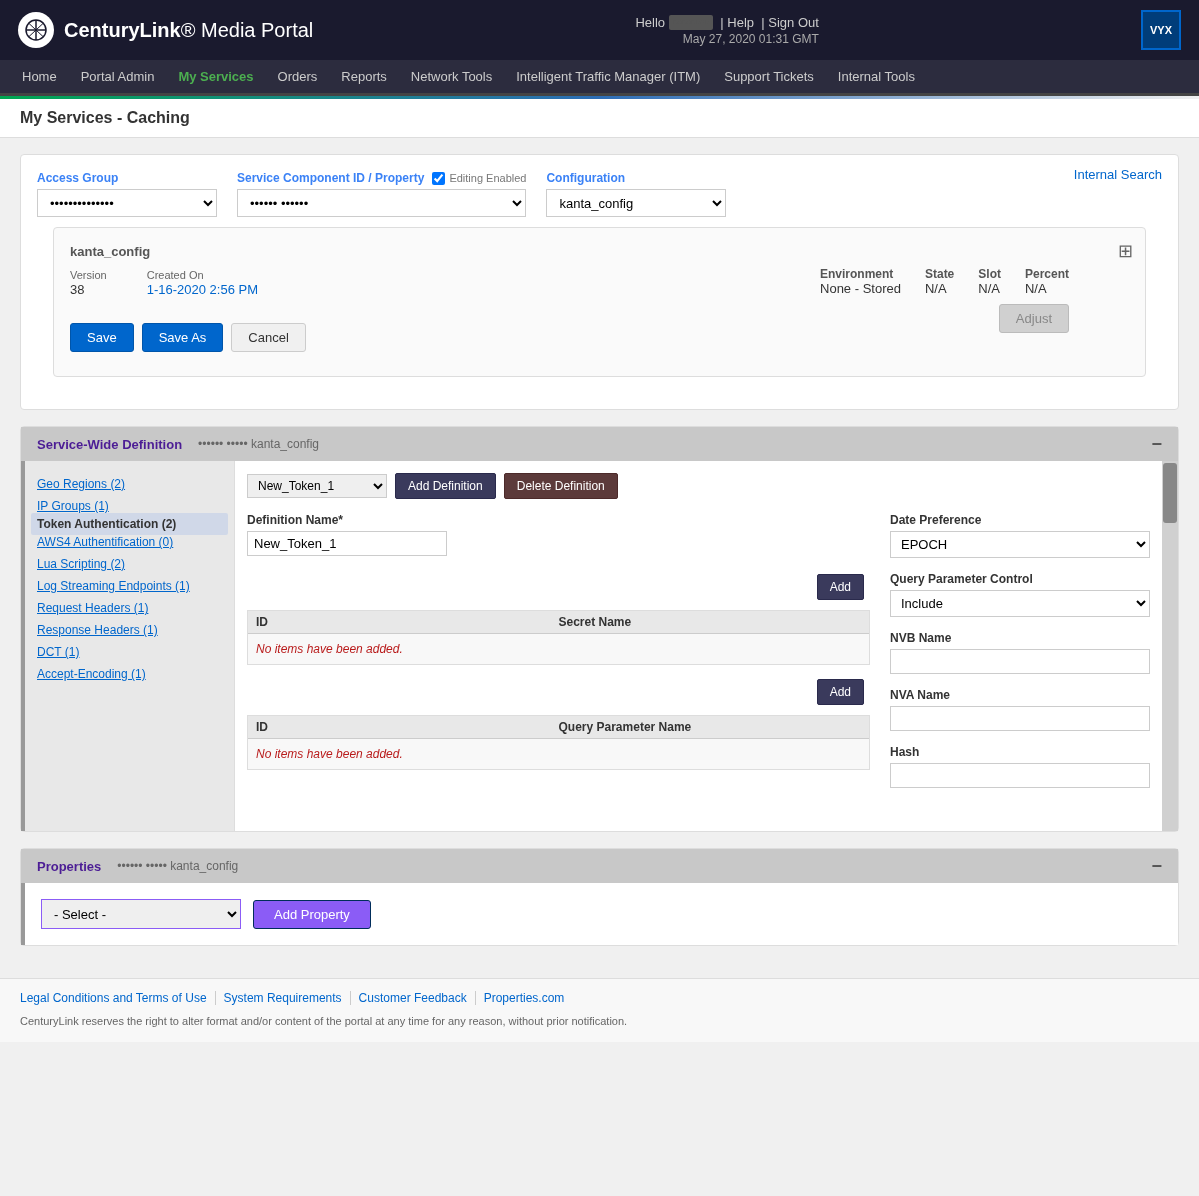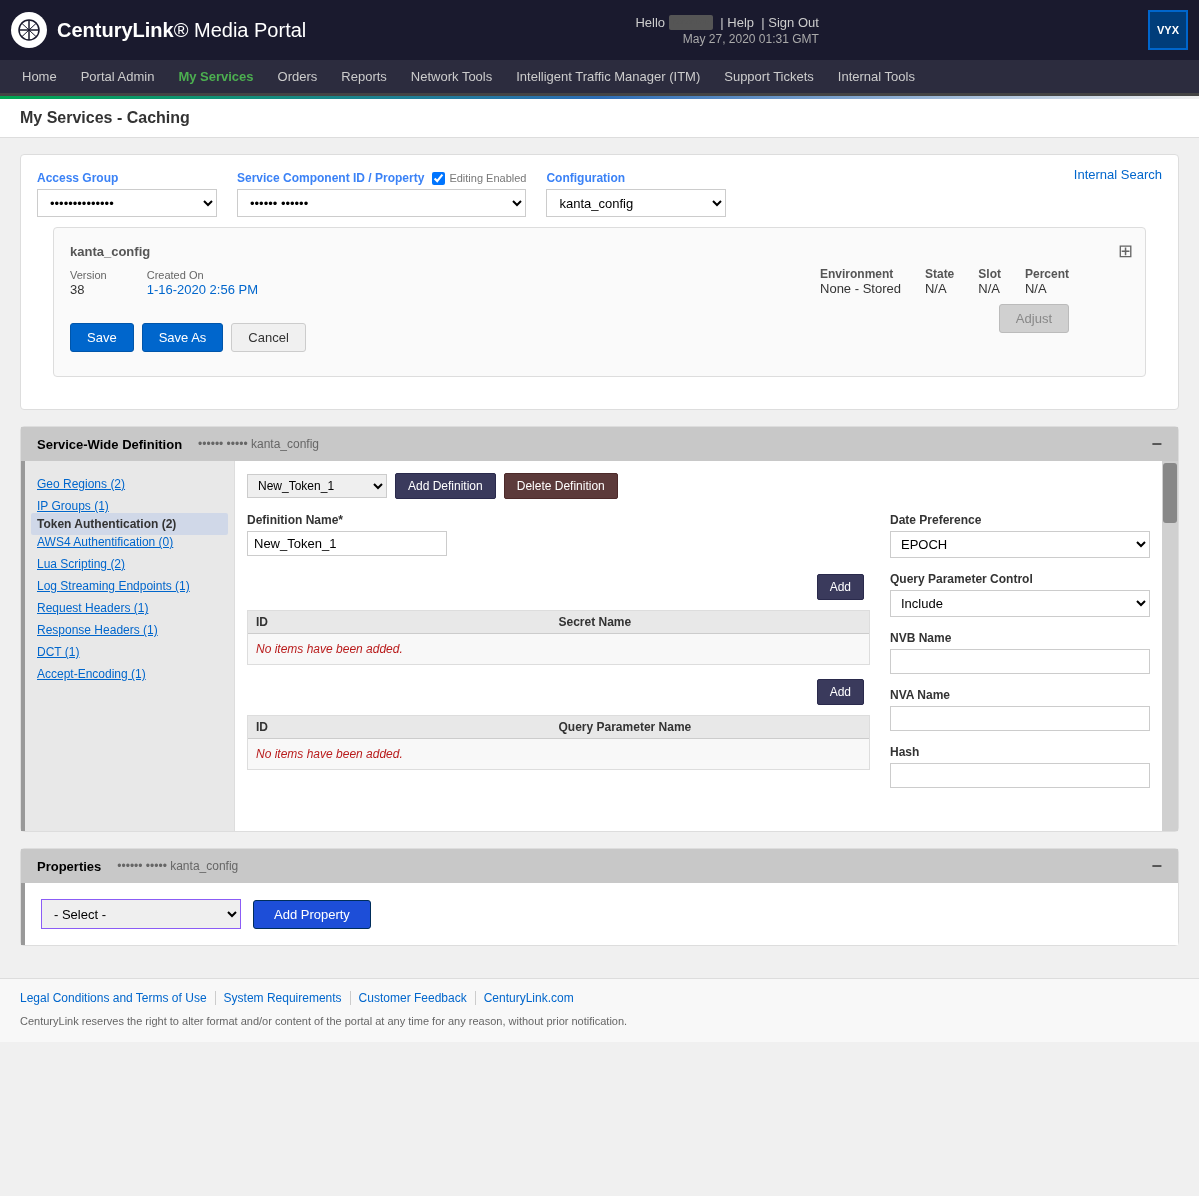--- a/index.html
+++ b/index.html
@@ -1,19 +1,19 @@
 <!DOCTYPE html>
 <html><head>
   <meta charset="utf-8">
   <style>
     * { box-sizing: border-box; margin: 0; padding: 0; }
     body { font-family: Arial, sans-serif; font-size: 13px; background: #f0f0f0; color: #333; }
 
     
-    .header { background: #1a1a2e; display: flex; align-items: center; justify-content: space-between; padding: 0 11px; height: 60px; }
+    .header { background: #1a1a2e; display: flex; align-items: center; justify-content: space-between; padding: 0 18px; height: 60px; }
     .header-logo { display: flex; align-items: center; gap: 10px; }
     .logo-icon { width: 36px; height: 36px; background: white; border-radius: 50%; display: flex; align-items: center; justify-content: center; }
     .logo-icon svg { width: 24px; height: 24px; }
     .logo-text { color: white; font-size: 20px; font-weight: 300; }
     .logo-text span { font-weight: bold; }
     .header-right { display: flex; flex-direction: column; align-items: flex-end; gap: 2px; }
     .header-user { color: #ccc; font-size: 13px; }
     .header-user a { color: #ccc; text-decoration: none; }
     .header-date { color: #aaa; font-size: 12px; }
     .header-logo-vyx { width: 40px; height: 40px; background: #003d7a; border: 2px solid #0066cc; display: flex; align-items: center; justify-content: center; color: white; font-size: 11px; font-weight: bold; }
@@ -55,21 +55,21 @@
     .btn { padding: 6px 16px; font-size: 13px; border: 1px solid #ccc; border-radius: 3px; cursor: pointer; }
     .btn-primary { background: #0066cc; color: white; border-color: #0055aa; }
     .btn-secondary { background: #f0f0f0; color: #333; }
     .btn-disabled { background: #d0d0d0; color: #888; border-color: #bbb; cursor: default; }
     .col-header { font-size: 12px; color: #555; font-weight: bold; }
     .col-val { font-size: 13px; color: #333; }
     .spreadsheet-icon { font-size: 18px; color: #666; cursor: pointer; }
 
     
     .section-header { background: #c8c8c8; padding: 8px 16px; display: flex; align-items: center; justify-content: space-between; border-radius: 0; }
-    .section-title { font-size: 13px; font-weight: bold; color: #000000; }
+    .section-title { font-size: 13px; font-weight: bold; color: #4c1d95; }
     .section-toggle { font-size: 18px; color: #555; cursor: pointer; font-weight: bold; line-height: 1; }
 
     
     .swd-content { display: flex; background: #e8e8e8; min-height: 370px; }
     .swd-sidebar { width: 210px; padding: 12px; border-right: 1px solid #ddd; flex-shrink: 0; }
     .swd-sidebar-item { font-size: 12px; color: #0066cc; padding: 4px 0; cursor: pointer; text-decoration: underline; }
     .swd-sidebar-item.active { font-weight: bold; color: #333; text-decoration: none; background: #d0d8e8; padding: 4px 6px; margin: -4px -6px; border-radius: 2px; }
     .swd-main { flex: 1; padding: 12px; background: white; position: relative; }
     .swd-scrollbar { width: 16px; background: #d0d0d0; display: flex; flex-direction: column; }
     .swd-scrollbar-thumb { width: 14px; height: 60px; background: #888; margin: 2px auto; border-radius: 3px; }
@@ -349,31 +349,31 @@
         <span class="section-subtitle">•••••• •••••  kanta_config</span>
       </div>
       <span class="section-toggle">−</span>
     </div>
     <div style="border-left:4px solid #999;">
       <div class="props-content">
         <div class="props-row">
           <select class="props-select">
             <option>- Select -</option>
           </select>
-          <button class="btn btn-primary" style="background:#1d4ed8;border-color:#002d5a;padding:6px 20px;">Add Property</button>
+          <button class="btn btn-primary" style="background:#8b5cf6;border-color:#002d5a;padding:6px 20px;">Add Property</button>
         </div>
       </div>
     </div>
   </div>
 
 </div>
 
 <div class="footer">
   <div class="footer-links">
     <a class="footer-link" href="#">Legal Conditions and Terms of Use</a>
     <a class="footer-link" href="#">System Requirements</a>
     <a class="footer-link" href="#">Customer Feedback</a>
-    <a class="footer-link" href="#">CenturyLink.com</a>
+    <a class="footer-link" href="#">Properties.com</a>
   </div>
   <div class="footer-text">
     <div>CenturyLink reserves the right to alter format and/or content of the portal at any time for any reason, without prior notification.</div>
   </div>
 </div>
 
 </body></html>

